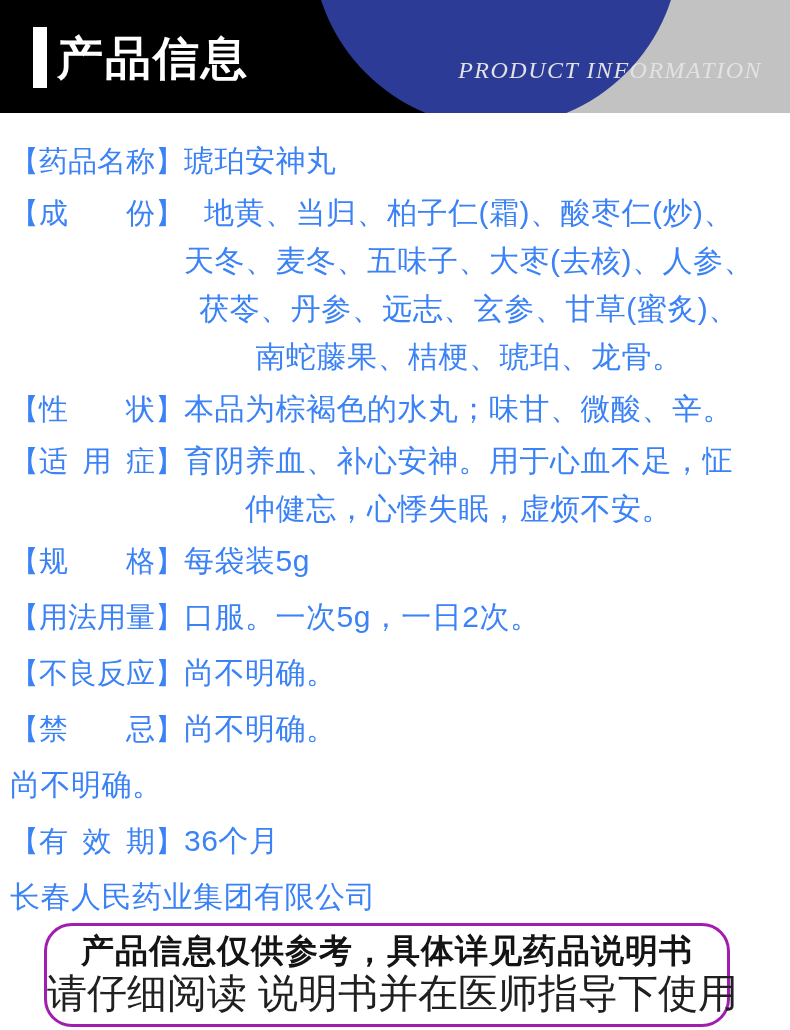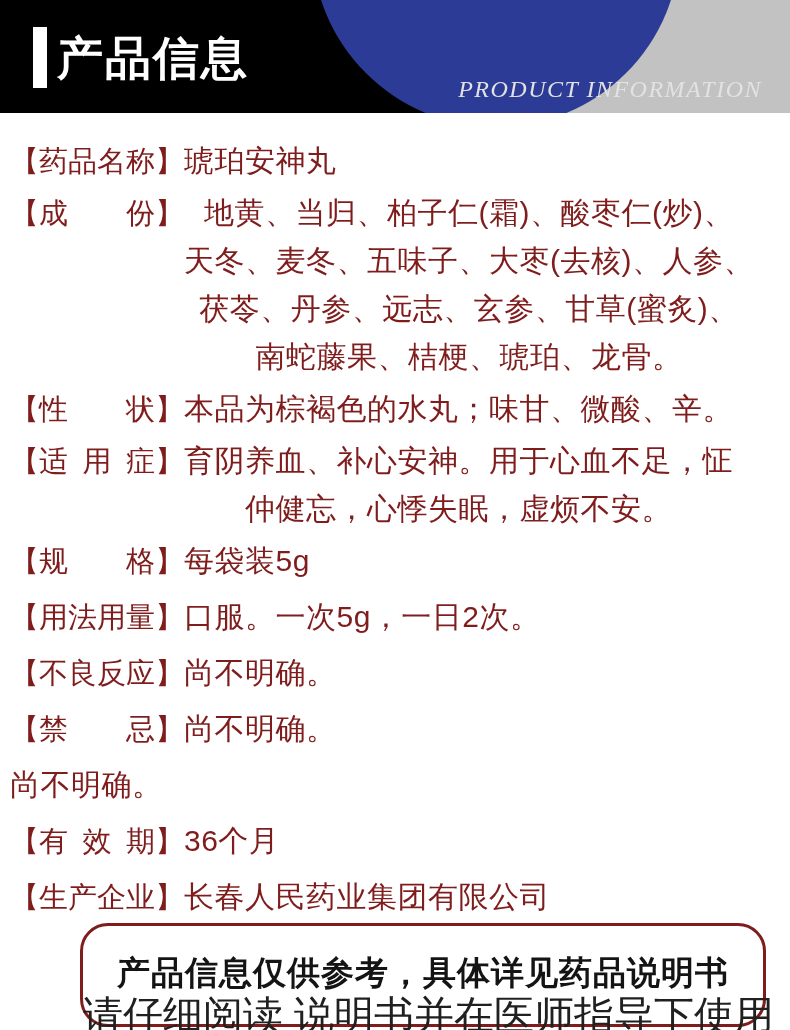--- a/index.html
+++ b/index.html
@@ -35,56 +35,56 @@
     background: #ffffff;
   }
   .banner-title {
     position: absolute; left: 57px; top: 30px;
     font-size: 46px; font-weight: bold;
     line-height: 56px; letter-spacing: 2px;
     color: #ffffff;
     white-space: nowrap;
   }
   .banner-sub {
-    position: absolute; right: 28px; top: 76px;
+    position: absolute; right: 28px; top: 57px;
     font-family: "Liberation Serif", serif;
     font-style: italic;
     font-size: 24px; letter-spacing: 1.5px;
     color: #e2e2e2;
     white-space: nowrap;
   }
 
   
   .details {
     margin: 24px 0 4px 10px;
-    color: #7f1d1d;
+    color: #3b82f6;
   }
   .row { display: flex; margin-bottom: 8px; }
   .row:nth-child(-n+4) { margin-bottom: 4px; }
   .row-label {
     flex: 0 0 172px;
     font-size: 29px; line-height: 48px;
     white-space: pre;
   }
   .row-content {
     font-size: 30px; line-height: 48px;
     letter-spacing: 0.5px;
     white-space: nowrap;
     text-align: center;
   }
   .content-line { height: 48px; }
 
   
   .notice {
     width: 686px; height: 104px;
-    margin: -6px 0 0 80px;
-    border: 3px solid #7f1d1d;
+    margin: -6px 0 0 44px;
+    border: 3px solid #a21caf;
     border-radius: 28px;
     text-align: center;
-    padding-top: 24px;
+    padding-top: 2px;
     background: #ffffff;
   }
   .notice-line1 {
     font-size: 33px; font-weight: bold;
     line-height: 46px; letter-spacing: 1px;
     color: #141414;
     white-space: nowrap;
   }
   .notice-line2 {
     font-size: 40px;
@@ -164,21 +164,20 @@
           <div class="content-line">尚不明确。</div>
         </div>
       </div>
       <div class="row">
         <div class="row-label">【有 效 期】</div>
         <div class="row-content">
           <div class="content-line">36个月</div>
         </div>
       </div>
       <div class="row">
-        <div class="row-label">【生产企业】</div>
         <div class="row-content">
           <div class="content-line">长春人民药业集团有限公司</div>
         </div>
       </div>
     </div>
 
   <div class="notice">
     <div class="notice-line1">产品信息仅供参考，具体详见药品说明书</div>
     <div class="notice-line2">请仔细阅读 说明书并在医师指导下使用</div>
   </div>

